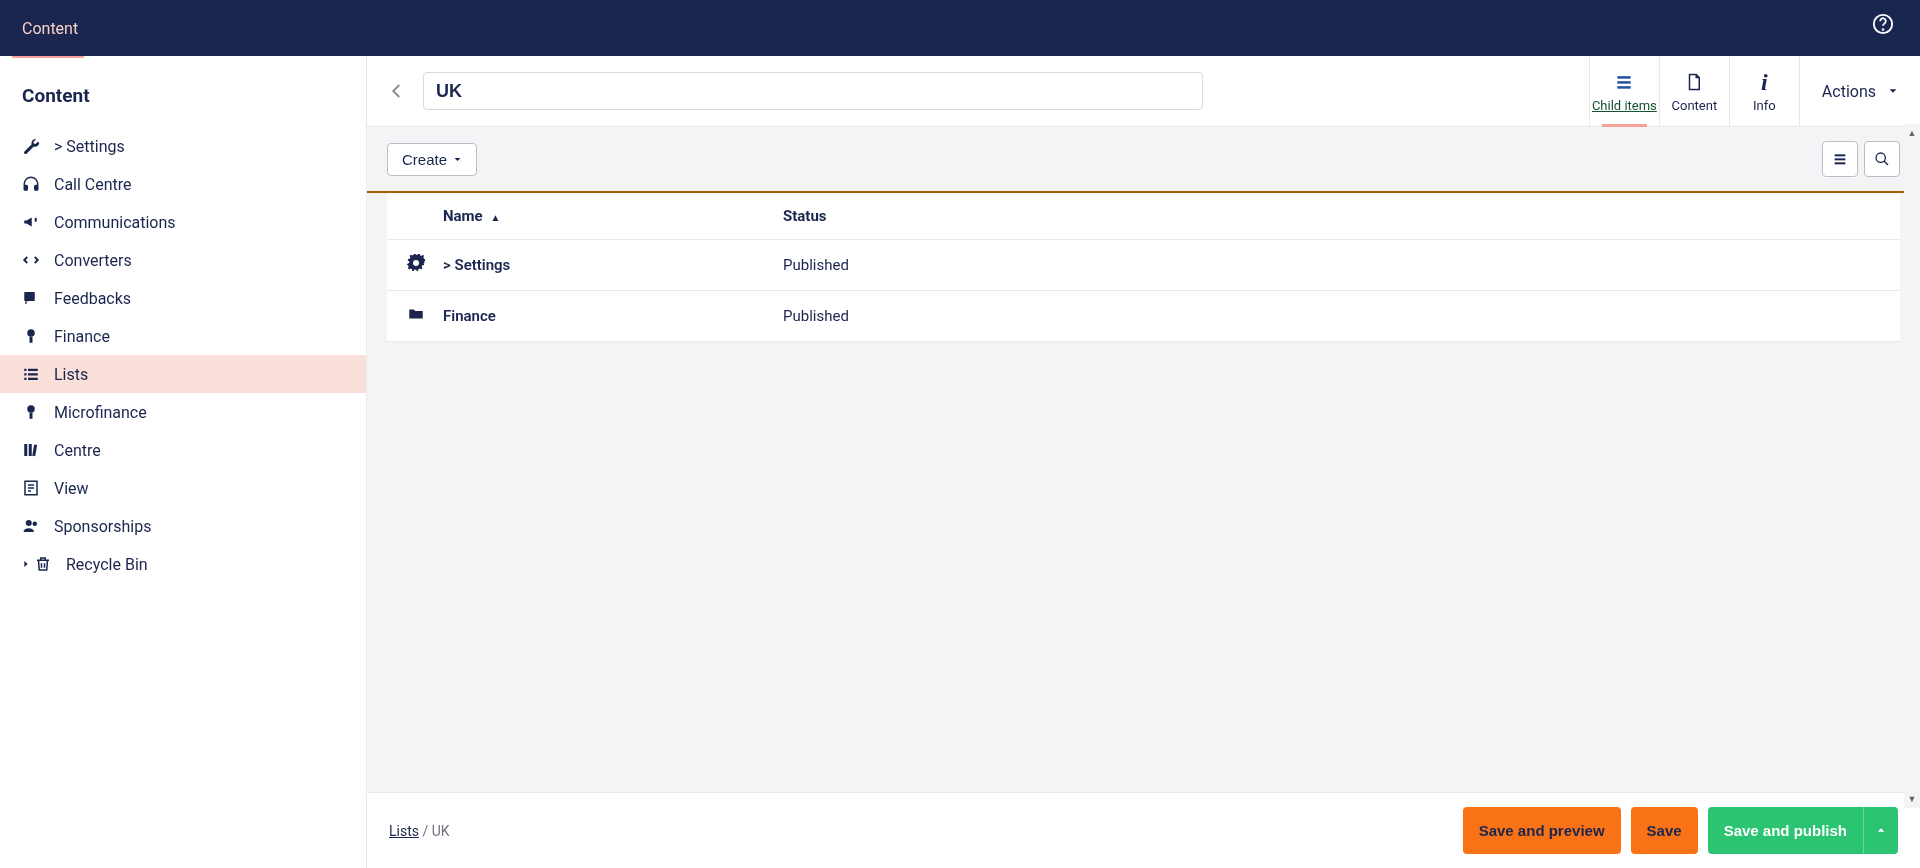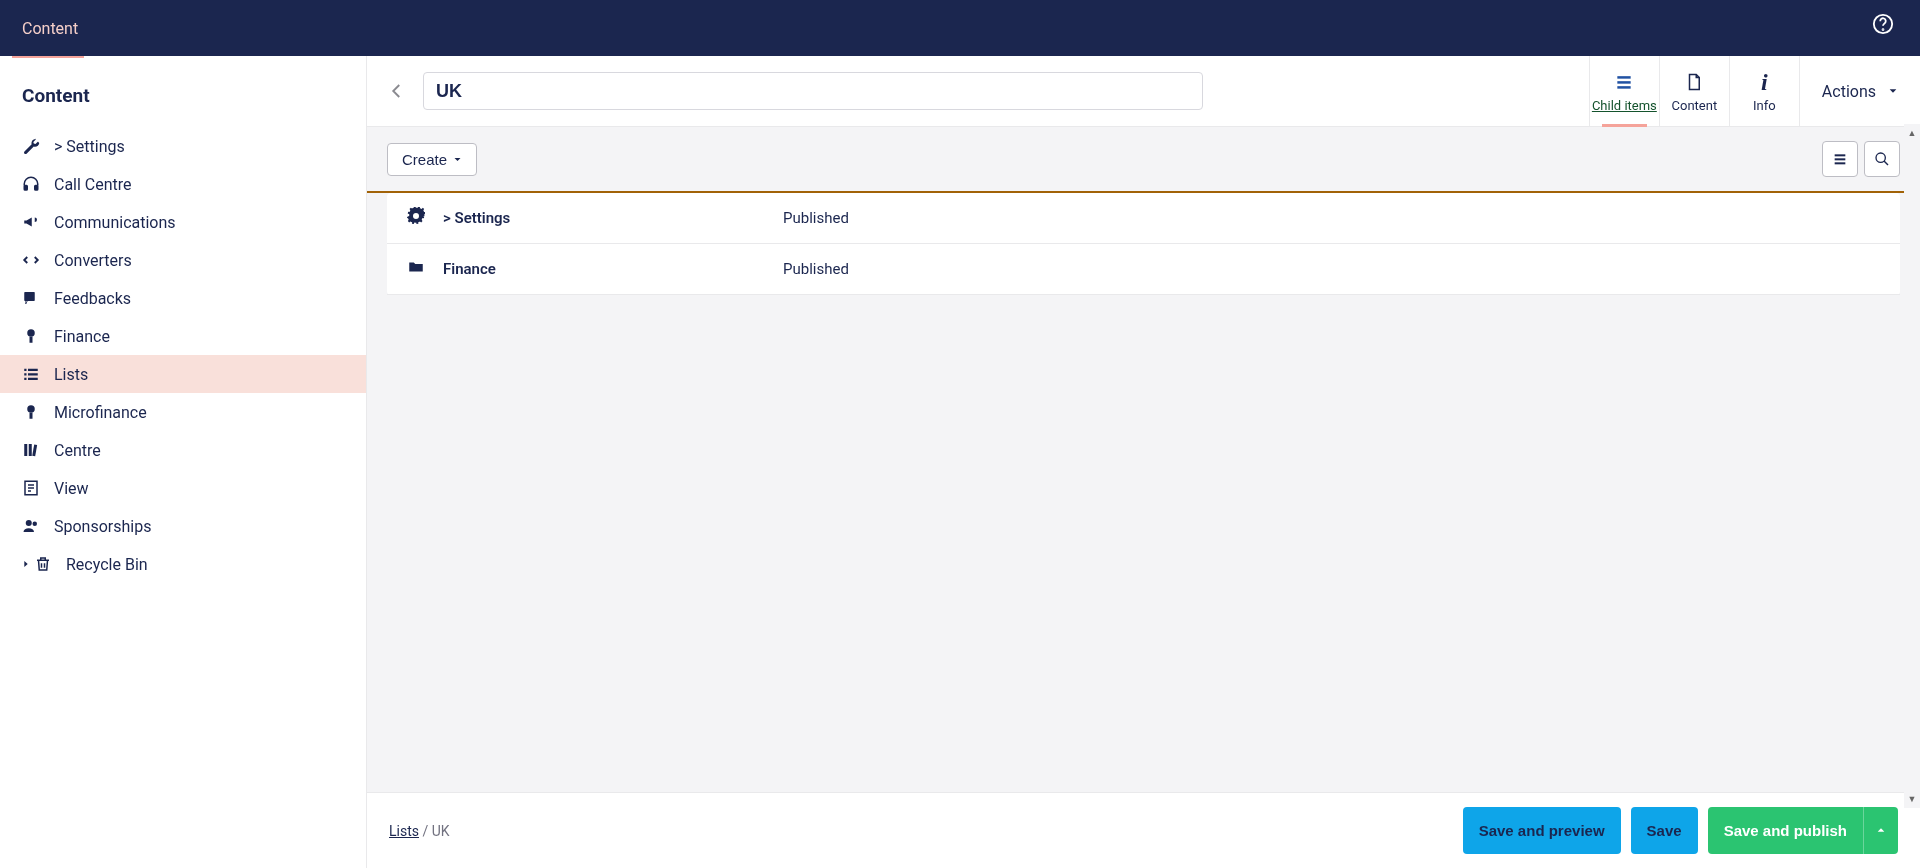--- a/index.html
+++ b/index.html
@@ -277,21 +277,21 @@
   color: #1b264f;
   text-decoration: underline;
   cursor: pointer;
 }
 .footer-actions {
   display: flex;
   gap: 10px;
 }
 .btn-secondary {
   border: none;
-  background: #0ea5e9;
+  background: #f97316;
   border-radius: 4px;
   padding: 15px 16px;
   font-size: 15px;
   font-weight: 600;
   color: #1b264f;
   cursor: pointer;
 }
 .btn-primary-group {
   display: flex;
 }
@@ -583,20 +583,30 @@
           <svg viewBox="0 0 24 24" width="16" height="16" fill="none" stroke="#1b264f" stroke-width="2">
               <circle cx="10" cy="10" r="7"></circle>
               <line x1="21" y1="21" x2="15" y2="15"></line>
             </svg>
         </div>
       </div>
     </div>
 
     <div class="content-area">
       <div class="table">
+        <div class="thead">
+          <div class="col-icon"></div>
+          <div class="col-name">
+            <span>Name</span>
+            <span class="sort-arrow">▲</span>
+          </div>
+          <div class="col-status">
+            <span>Status</span>
+          </div>
+        </div>
 
         <div class="trow">
           <div class="col-icon">
             <svg viewBox="0 0 24 24" width="18" height="18" fill="#1b264f">
                 <path d="M12 8a4 4 0 100 8 4 4 0 000-8zm9 4l2 .5-.5 2.5-2-.3a9 9 0 01-1 2.4l1.2 1.6-1.8 1.8-1.6-1.2a9 9 0 01-2.4 1l.3 2-2.5.5-.5-2a9 9 0 01-2.6 0l-.5 2-2.5-.5.3-2a9 9 0 01-2.4-1l-1.6 1.2-1.8-1.8 1.2-1.6a9 9 0 01-1-2.4l-2 .3L1 12.5l2-.5a9 9 0 010-2.6l-2-.5L1.5 6.4l2 .3a9 9 0 011-2.4L3.3 2.7 5.1.9l1.6 1.2a9 9 0 012.4-1l-.3-2L11.3-1l.5 2a9 9 0 012.6 0l.5-2 2.5.5-.3 2a9 9 0 012.4 1L21.1.9l1.8 1.8-1.2 1.6a9 9 0 011 2.4l2-.3.5 2.5-2 .5a9 9 0 010 2.6z"></path>
               </svg>
           </div>
           <div class="col-name">&gt; Settings</div>
           <div class="col-status" style="font-weight:400;">Published</div>
         </div>

